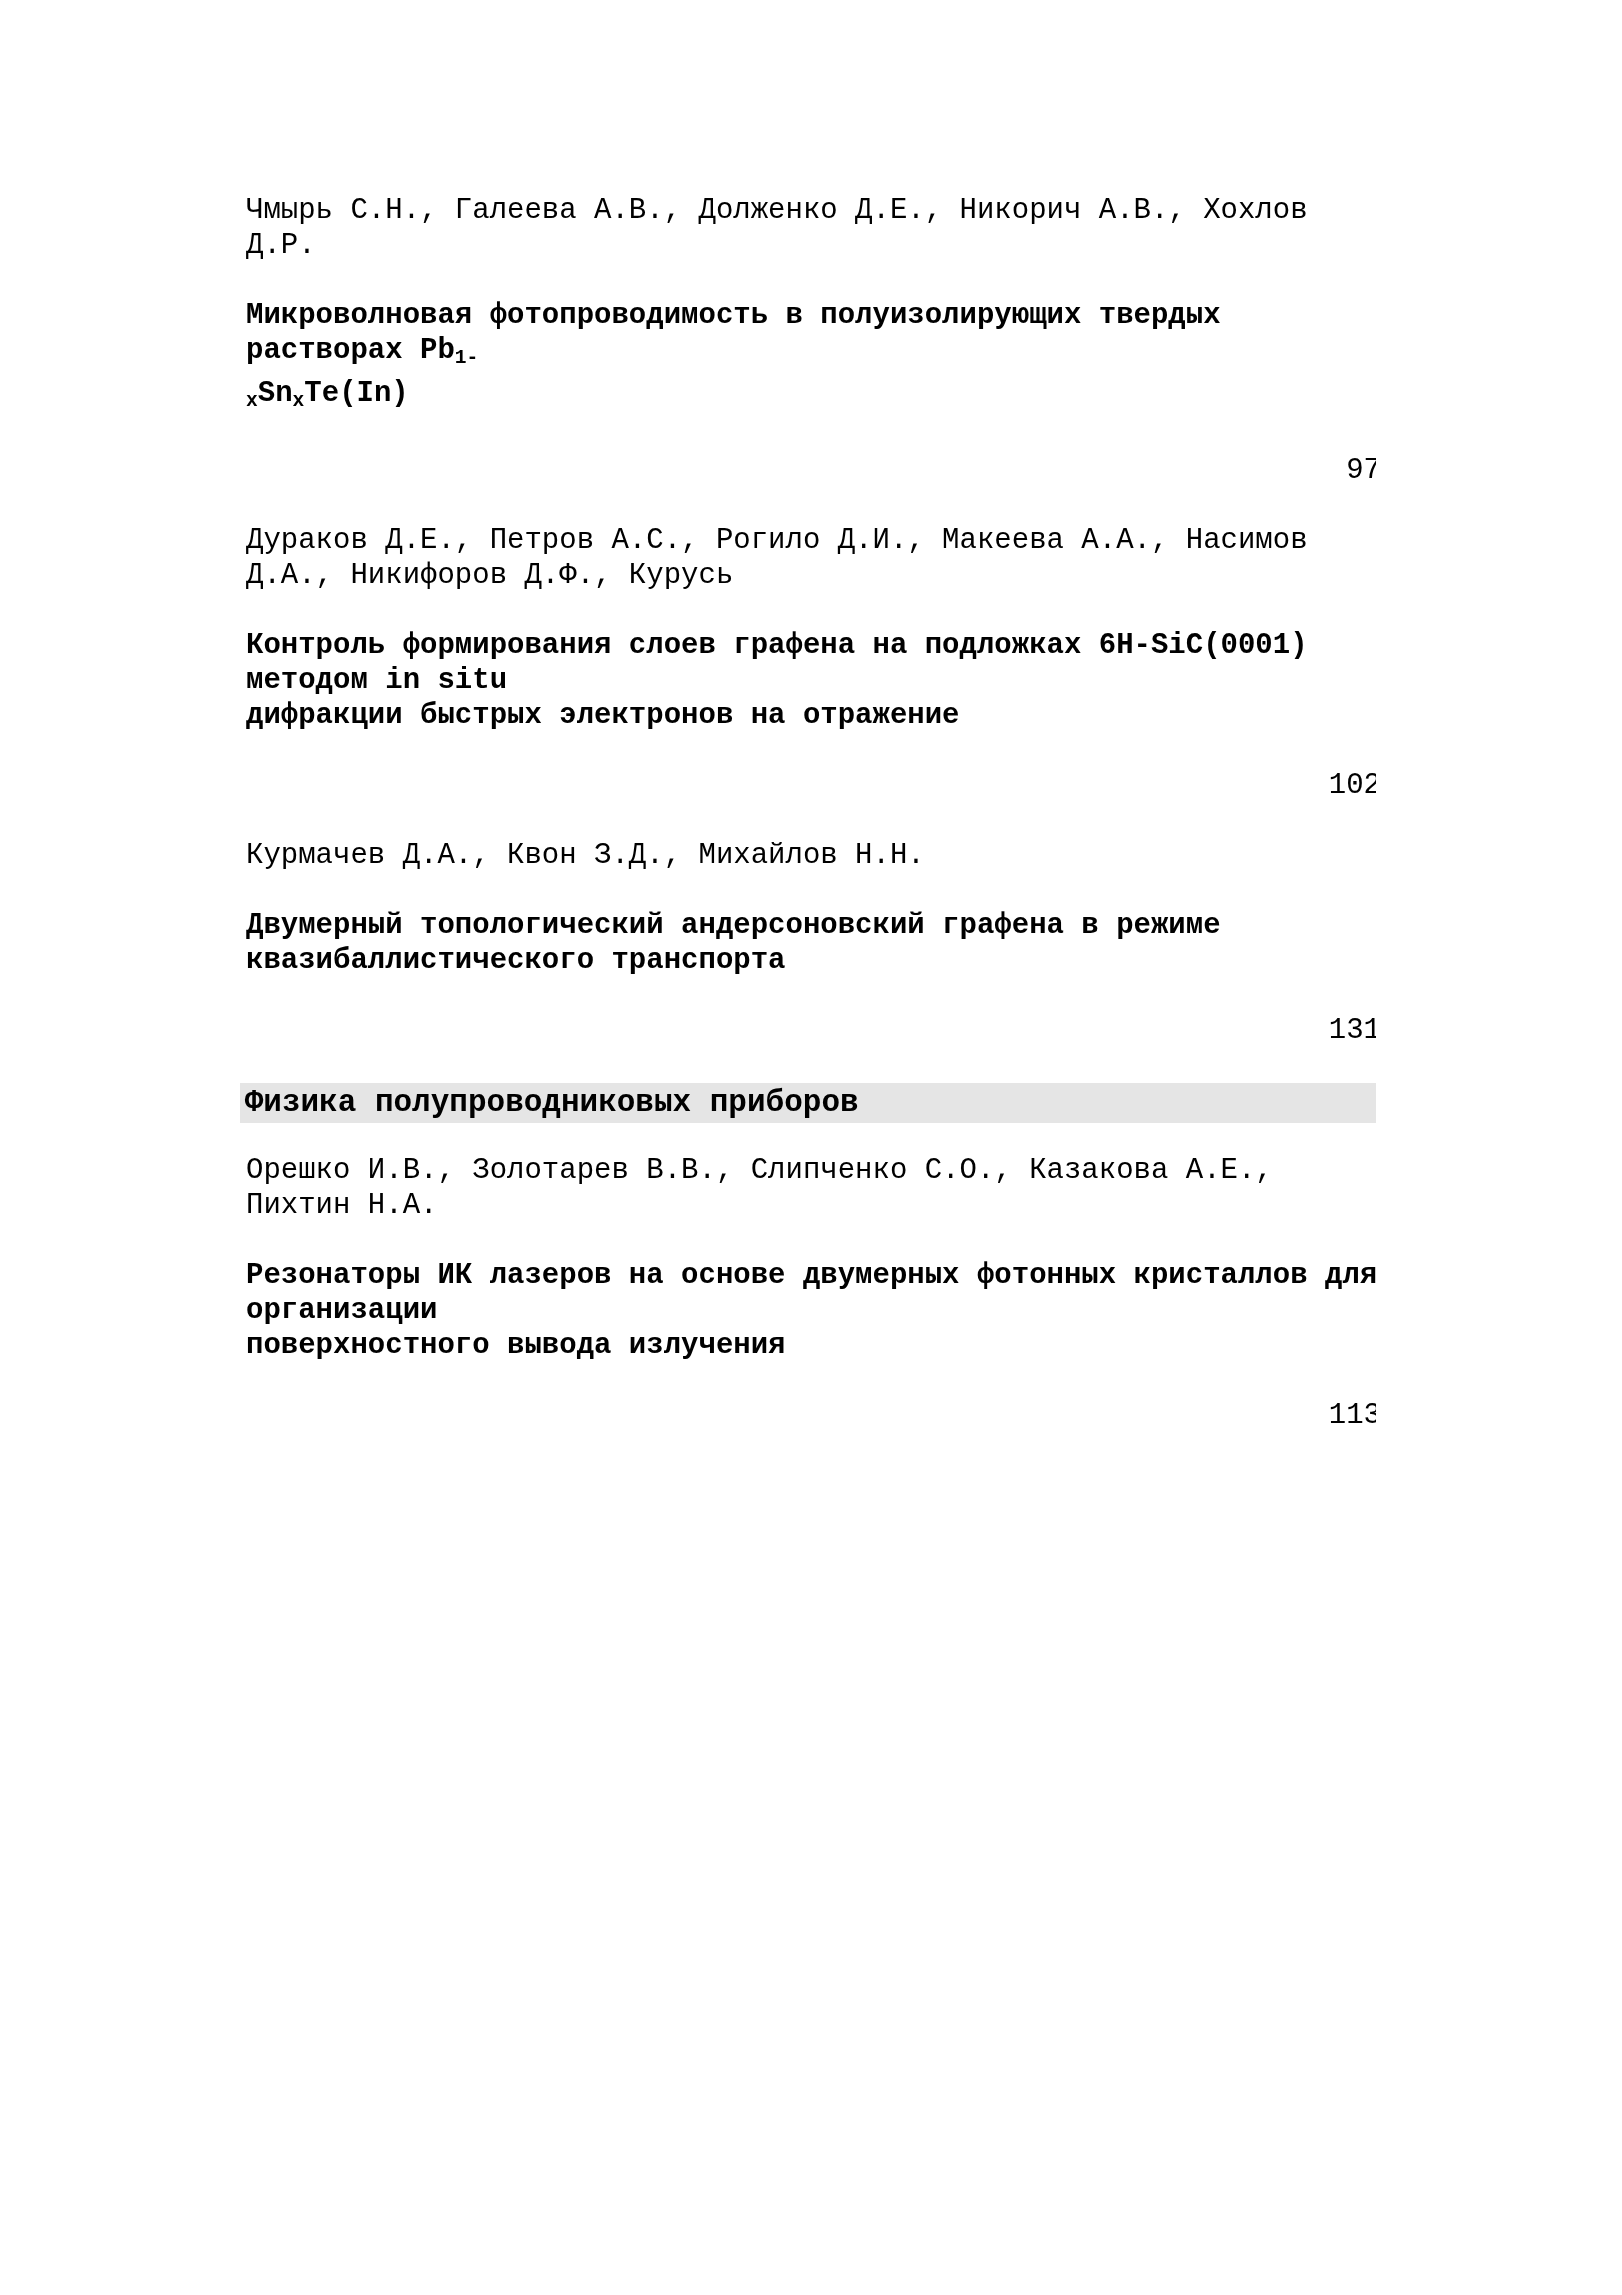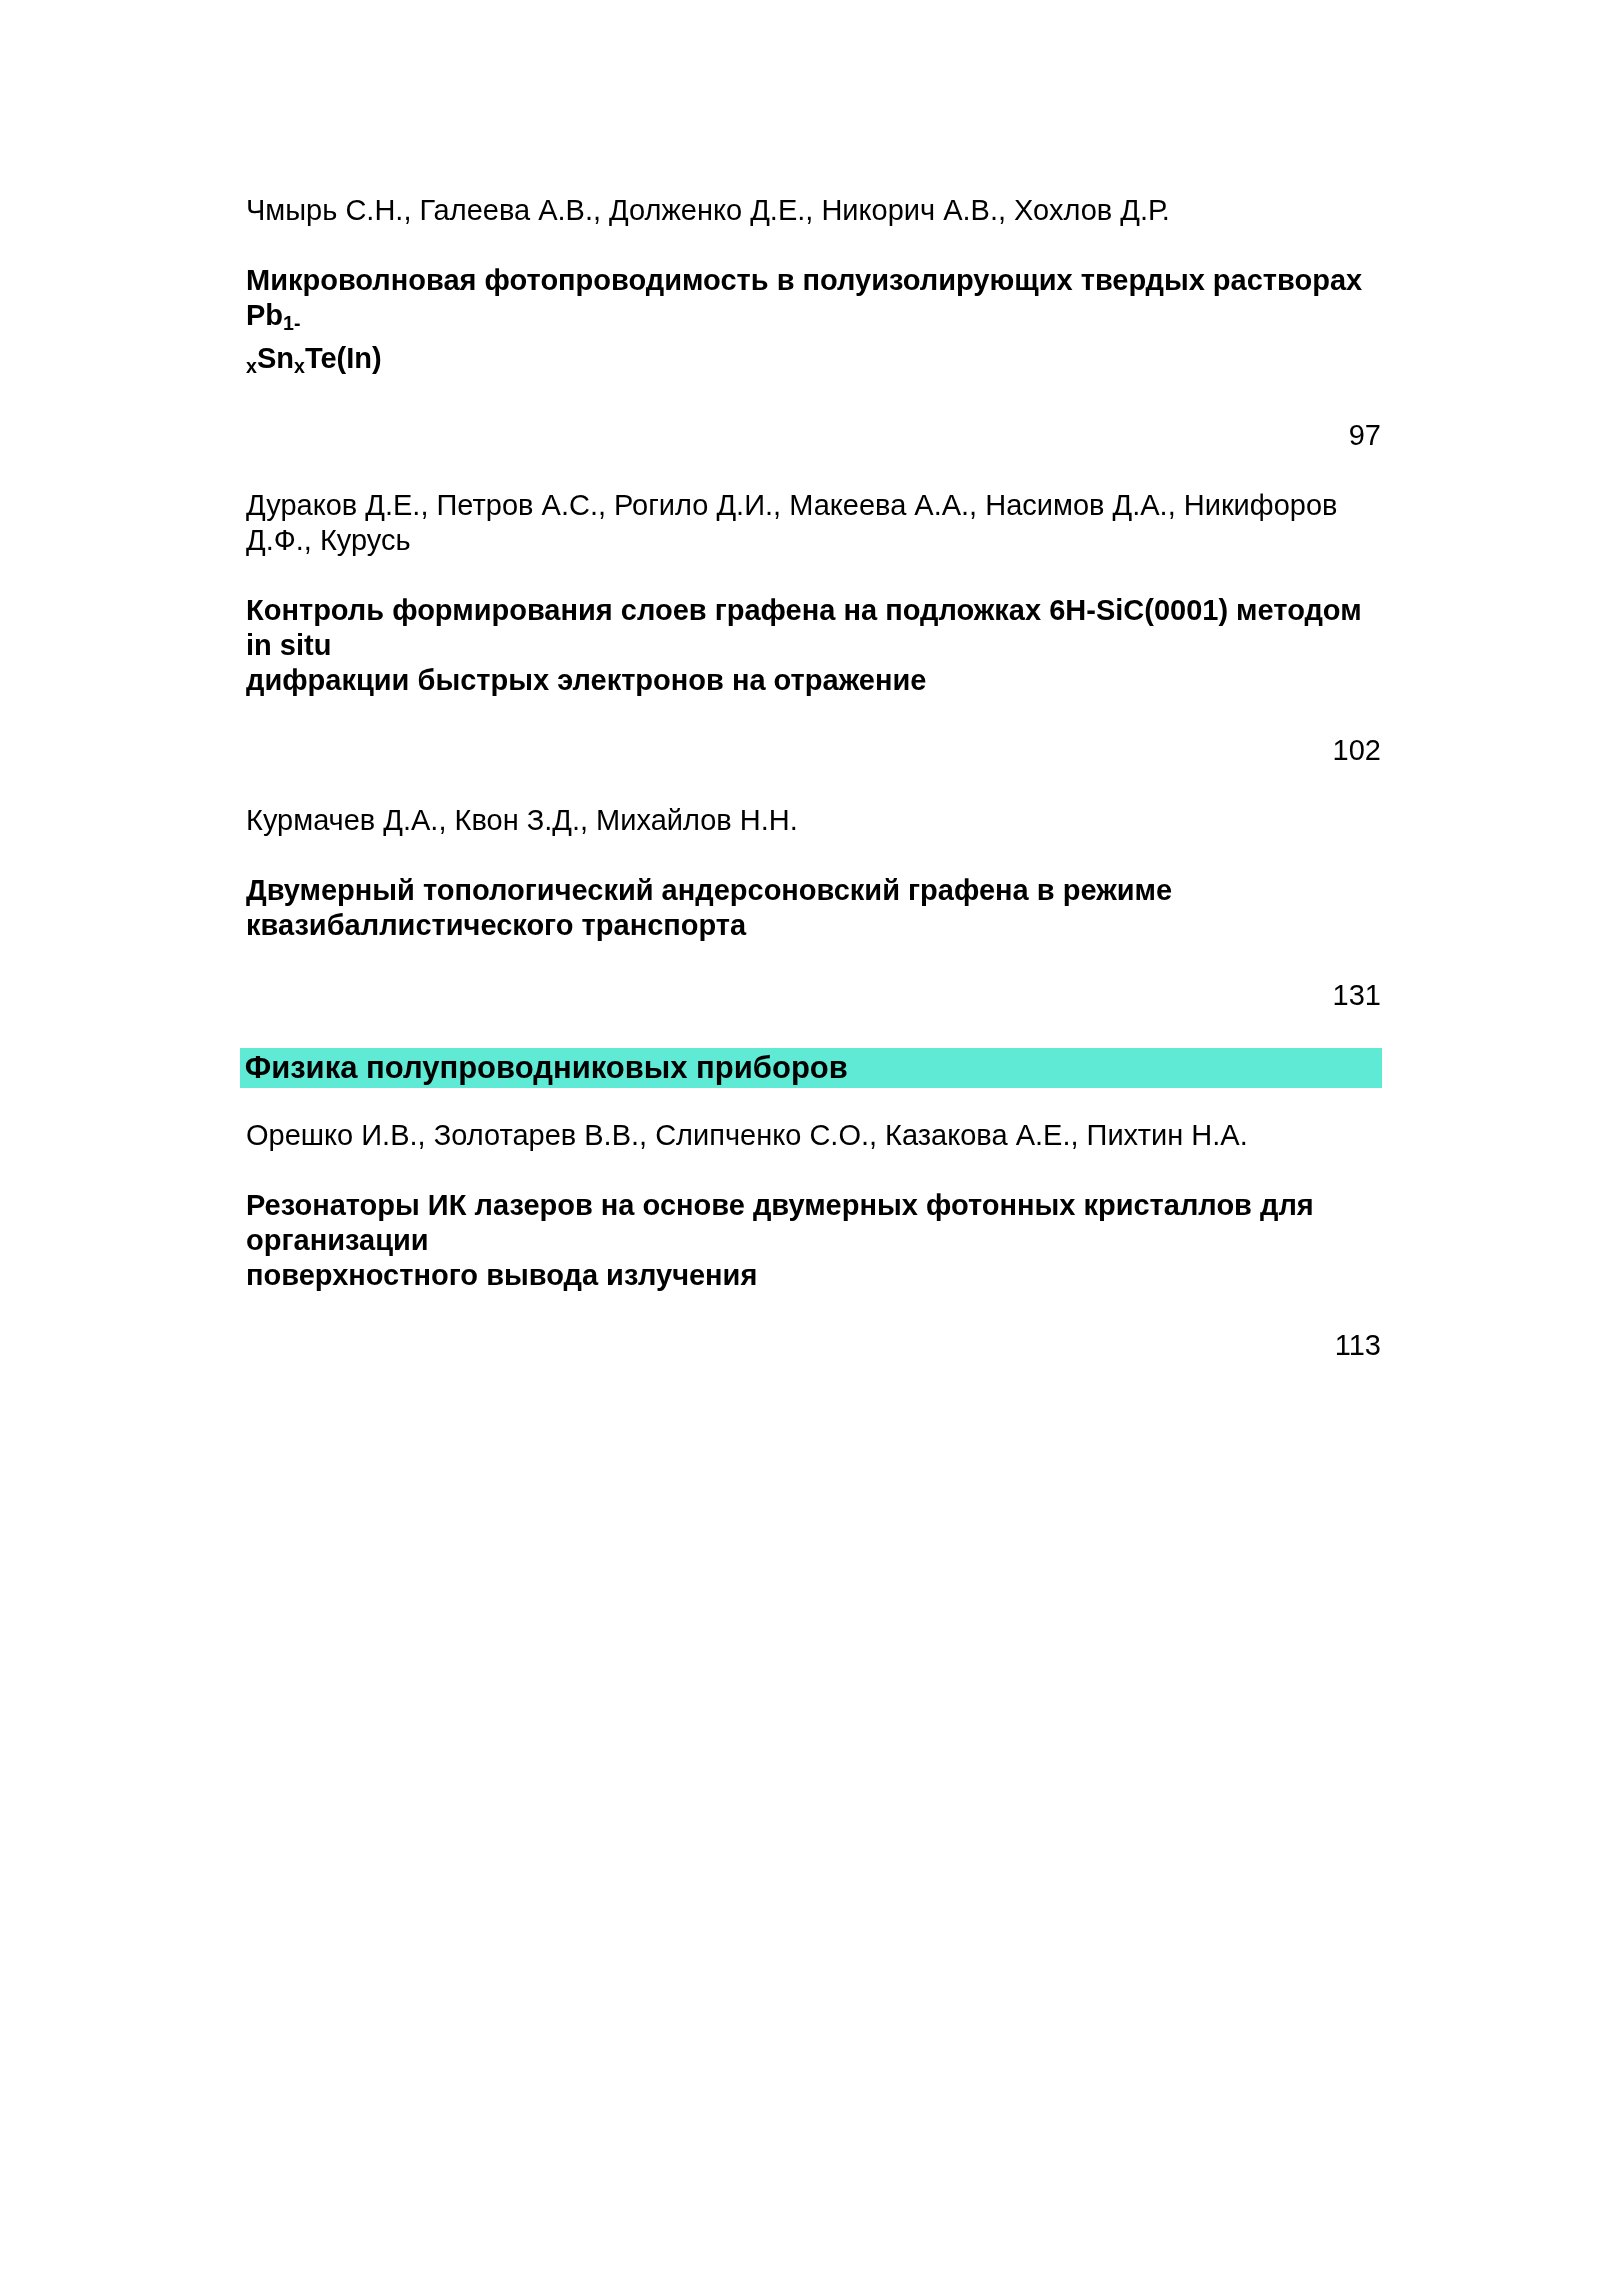--- a/index.html
+++ b/index.html
@@ -6,23 +6,22 @@
     margin: 0;
     padding: 0;
     background: #ffffff;
   }
   .page {
     position: relative;
     width: 1376px;
     height: 2295px;
     background: #ffffff;
     overflow: hidden;
-    font-family: Liberation Sans, sans-serif;
+    font-family: Liberation Mono, monospace;
     color: #000000;
-    padding-left: 6px;
   }
   .content {
     position: absolute;
     left: 246px;
     top: 193px;
     width: 1135px;
     font-size: 29px;
     line-height: 35px;
   }
   .para {
@@ -88,21 +87,21 @@
       <div class="para authors">
         <span class="authors-line">Курмачев Д.А., Квон З.Д., Михайлов Н.Н.</span>
       </div>
       <div class="para title">
         <span class="title-line">Двумерный топологический андерсоновский графена в режиме</span>
         <span class="title-line">квазибаллистического транспорта</span>
       </div>
       <div class="para page-num">131</div>
     </div>
 
-    <div class="section-heading" style="background: #5eead4;">Физика полупроводниковых приборов</div>
+    <div class="section-heading" style="background: #e5e5e5;">Физика полупроводниковых приборов</div>
 
     <div class="toc-entry">
       <div class="para authors">
         <span class="authors-line">Орешко И.В., Золотарев В.В., Слипченко С.О., Казакова А.Е., Пихтин Н.А.</span>
       </div>
       <div class="para title">
         <span class="title-line">Резонаторы ИК лазеров на основе двумерных фотонных кристаллов для организации</span>
         <span class="title-line">поверхностного вывода излучения</span>
       </div>
       <div class="para page-num">113</div>

